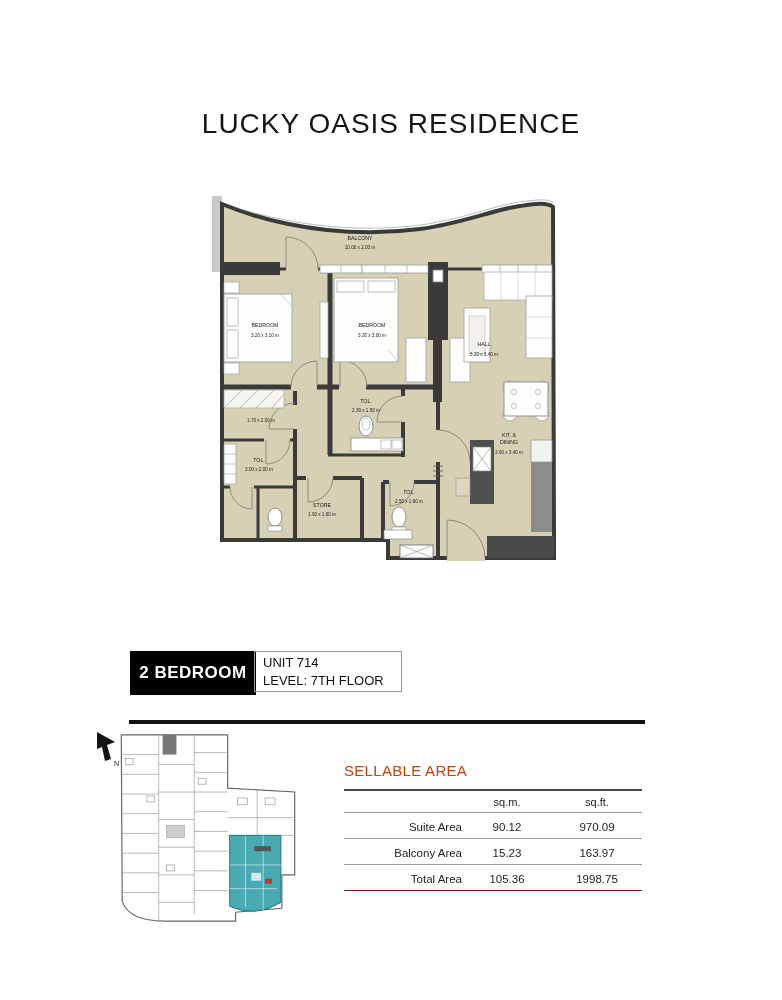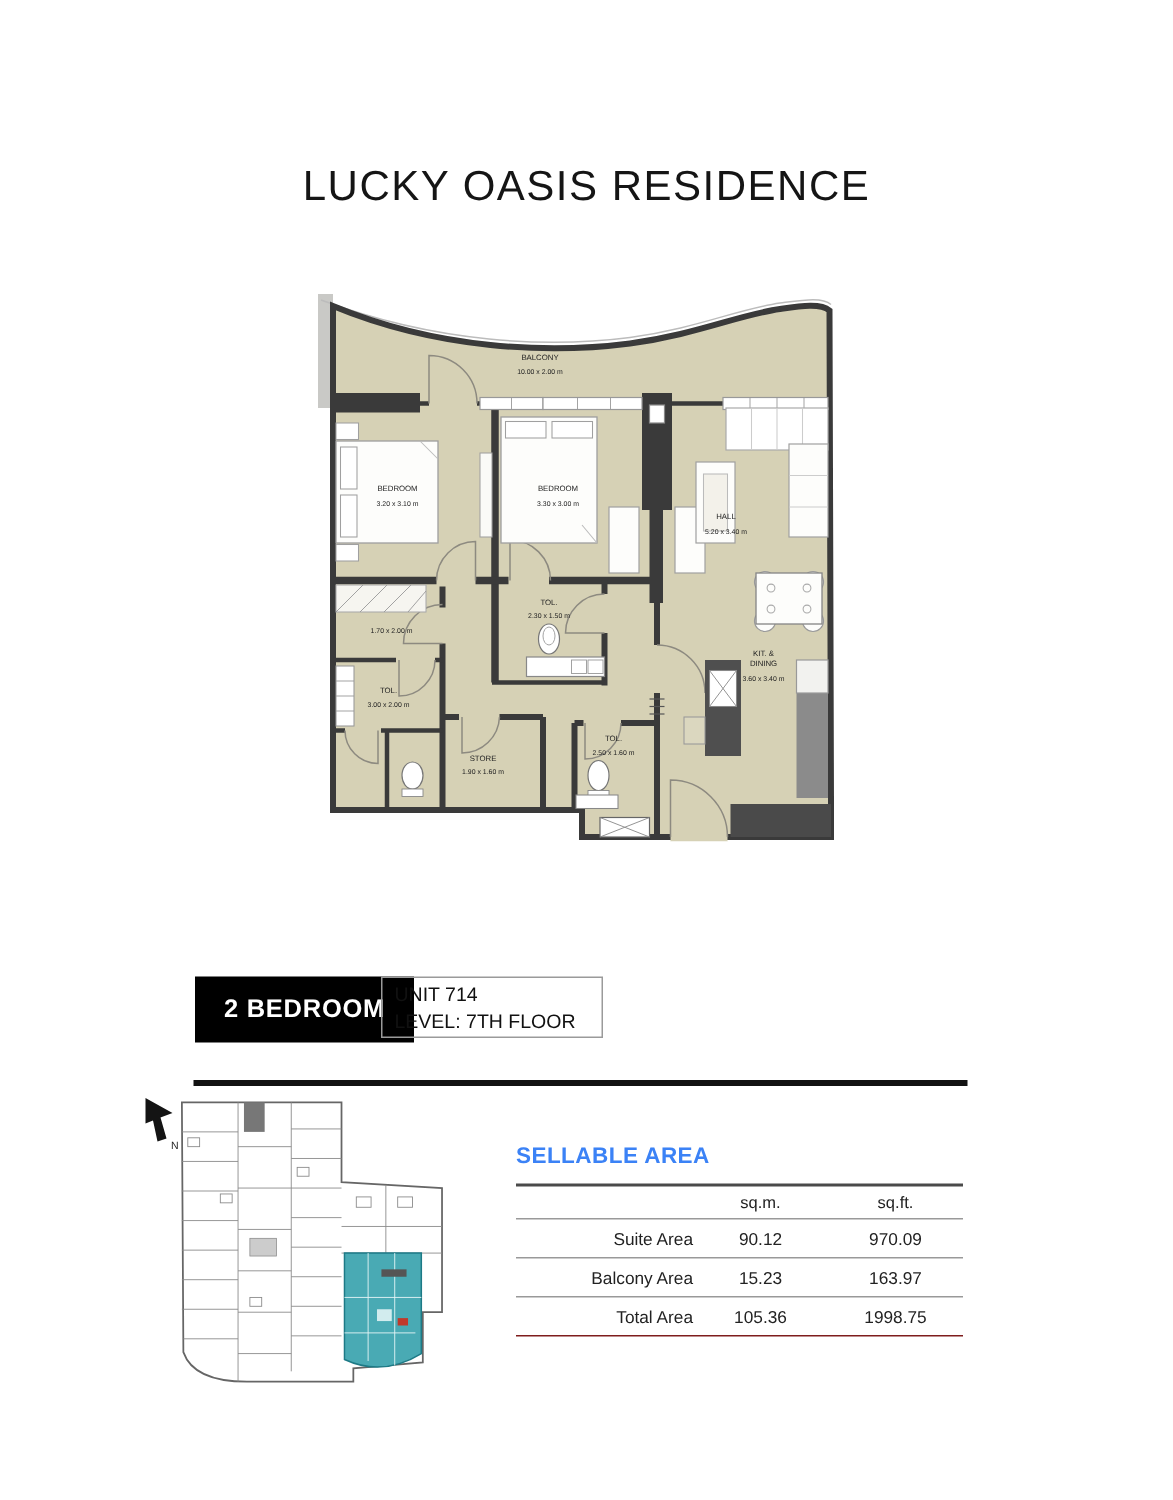--- a/index.html
+++ b/index.html
@@ -1,31 +1,31 @@
 <!DOCTYPE html>
 <html><head>
 <meta charset="utf-8">
 <style>
   html,body{margin:0;padding:0;background:#fff;}
   .page{position:relative;width:782px;height:1000px;background:#fff;overflow:hidden;
         font-family:"Liberation Sans",sans-serif;color:#1a1a1a;}
   .page-title{position:absolute;left:0;top:84px;width:100%;text-align:center;
         font-size:28px;font-weight:400;letter-spacing:1px;color:#151515;margin-top:24px;}
   .plan-wrap{position:absolute;left:210px;top:190px;width:362px;height:385px;}
-  .unit-badge{position:absolute;left:130px;top:651px;width:146px;height:44px;background:#000;
+  .unit-badge{position:absolute;left:130px;top:651px;width:126px;height:44px;background:#000;
         color:#fff;display:flex;align-items:center;justify-content:center;
         font-size:17px;font-weight:bold;letter-spacing:.5px;}
   .unit-info{position:absolute;left:254px;top:651px;width:148px;height:41px;border:1px solid #9a9a9a;
         box-sizing:border-box;display:flex;flex-direction:column;justify-content:center;
         padding-left:8px;font-size:13px;line-height:18px;color:#111;}
   .divider{position:absolute;left:129px;top:720px;width:516px;height:4px;background:#121212;}
   .keyplan-wrap{position:absolute;left:106px;top:727px;width:200px;height:202px;}
   .north-wrap{position:absolute;left:94px;top:730px;width:36px;height:40px;}
-  .sa-title{position:absolute;left:344px;top:762px;font-size:15px;font-weight:bold;
-        letter-spacing:.3px;color:#3b82f6;}
+  .sa-title{position:absolute;left:344px;top:762px;font-size:15px;font-weight:normal;
+        letter-spacing:.3px;color:#c2410c;}
   .sa-table{position:absolute;left:344px;top:789px;width:298px;font-size:11.5px;color:#222;}
   .t-head{display:grid;grid-template-columns:118px 90px 90px;border-top:2px solid #4a4a4a;
         padding:5px 0 4px;font-size:11px;}
   .t-row{display:grid;grid-template-columns:118px 90px 90px;border-top:1px solid #999;
         padding:8px 0 5px;}
   .t-row:last-child{border-bottom:1px solid #7f1d1d;}
   .c1{text-align:right;}
   .c2,.c3{text-align:center;}
   svg text{font-family:"Liberation Sans",sans-serif;}
   .room-name{font-size:5.2px;fill:#222;}

